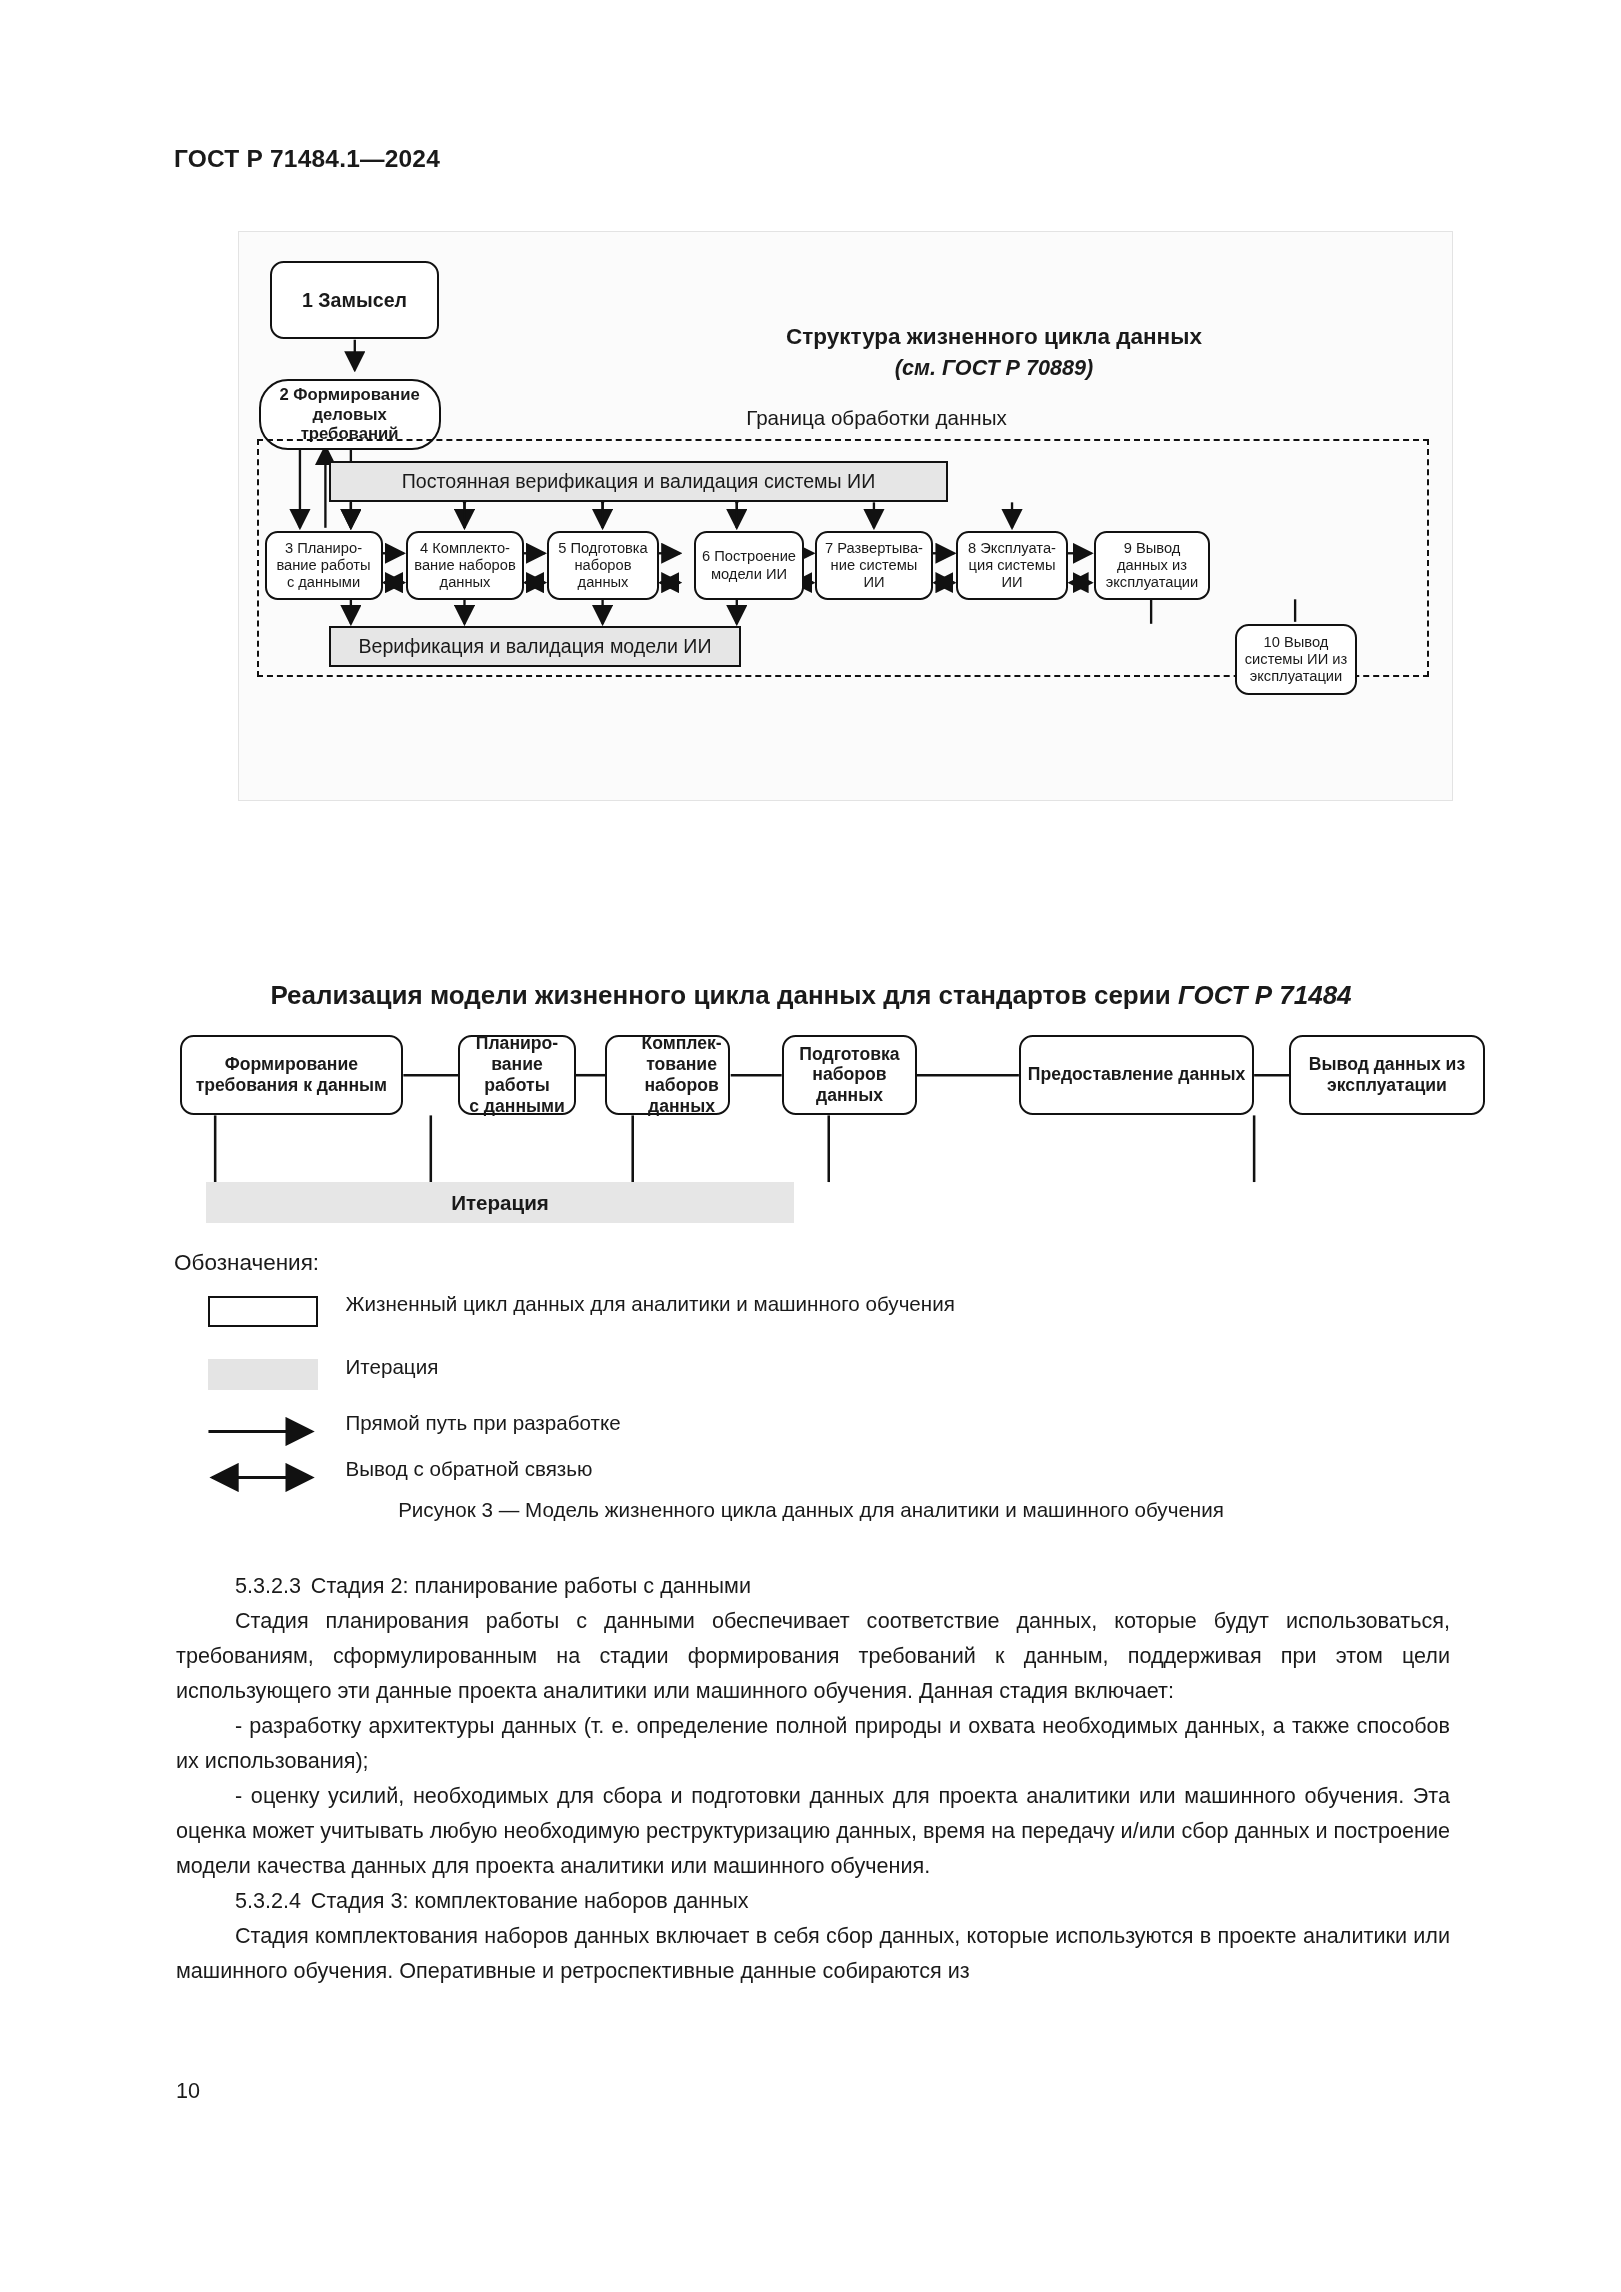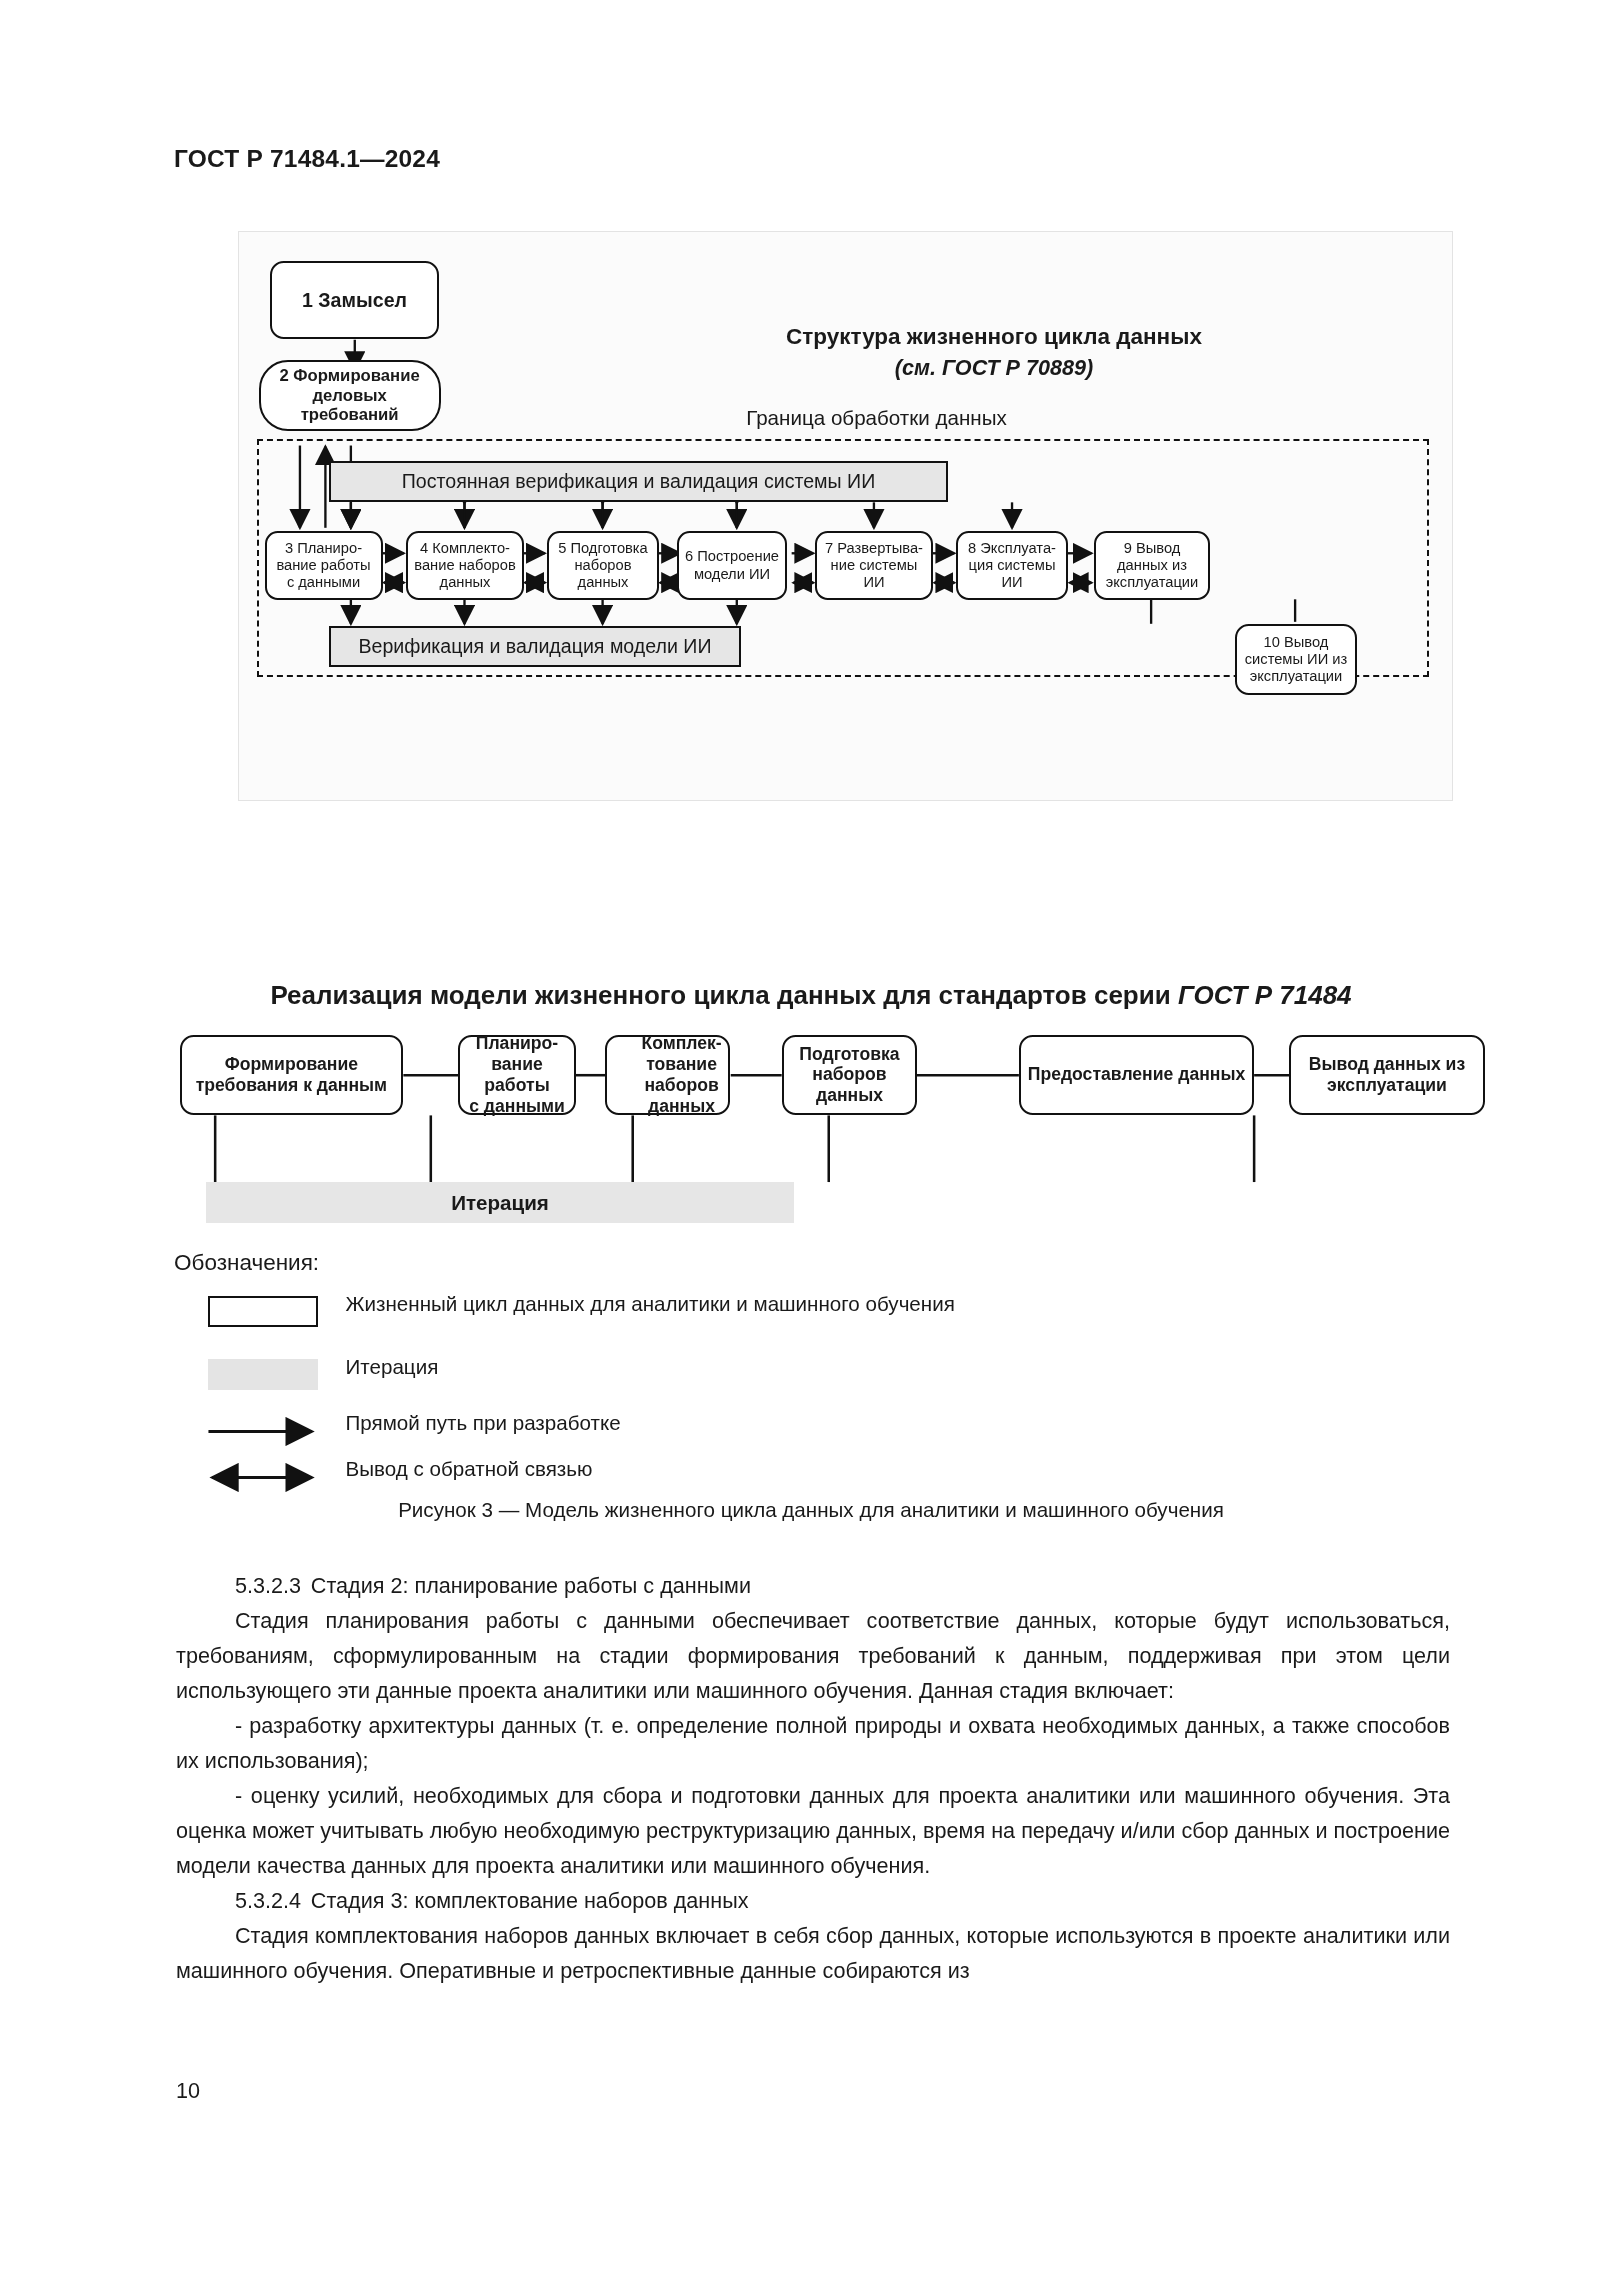--- a/index.html
+++ b/index.html
@@ -56,21 +56,21 @@
     padding: 2px 3.9px;
   }
 
   
   .b-idea {
     left: 31px; top: 29px; width: 169px; height: 78px;
     font-size: 19.6px; font-weight: bold;
   }
   
   .b-biz {
-    left: 19.6px; top: 128px; width: 182px; height: 71px;
+    left: 19.6px; top: 147px; width: 182px; height: 71px;
     font-size: 16.7px; font-weight: bold; border-radius: 29px;
   }
 
   .fig1-title {
     position: absolute;
     left: 353px;
     top: 92px;
     width: 804px;
     text-align: center;
     font-size: 22.5px;
@@ -132,21 +132,21 @@
     align-items: center;
     justify-content: center;
     text-align: center;
     font-size: 14.7px;
     line-height: 1.17;
     padding: 0 2.9px;
   }
   .s3  { left: 25.5px;   width: 118px; }
   .s4  { left: 167px;  width: 118px; }
   .s5  { left: 308px;  width: 112px; }
-  .s6  { left: 438px;  width: 110px; }
+  .s6  { left: 455px;  width: 110px; }
   .s7  { left: 576px;  width: 118px; }
   .s8  { left: 717px;  width: 112px; }
   .s9  { left: 855px;  width: 116px; }
 
   .b-final {
     left: 996px; top: 392px; width: 122px; height: 71px;
     font-size: 14.7px; font-weight: normal;
   }
 
   

